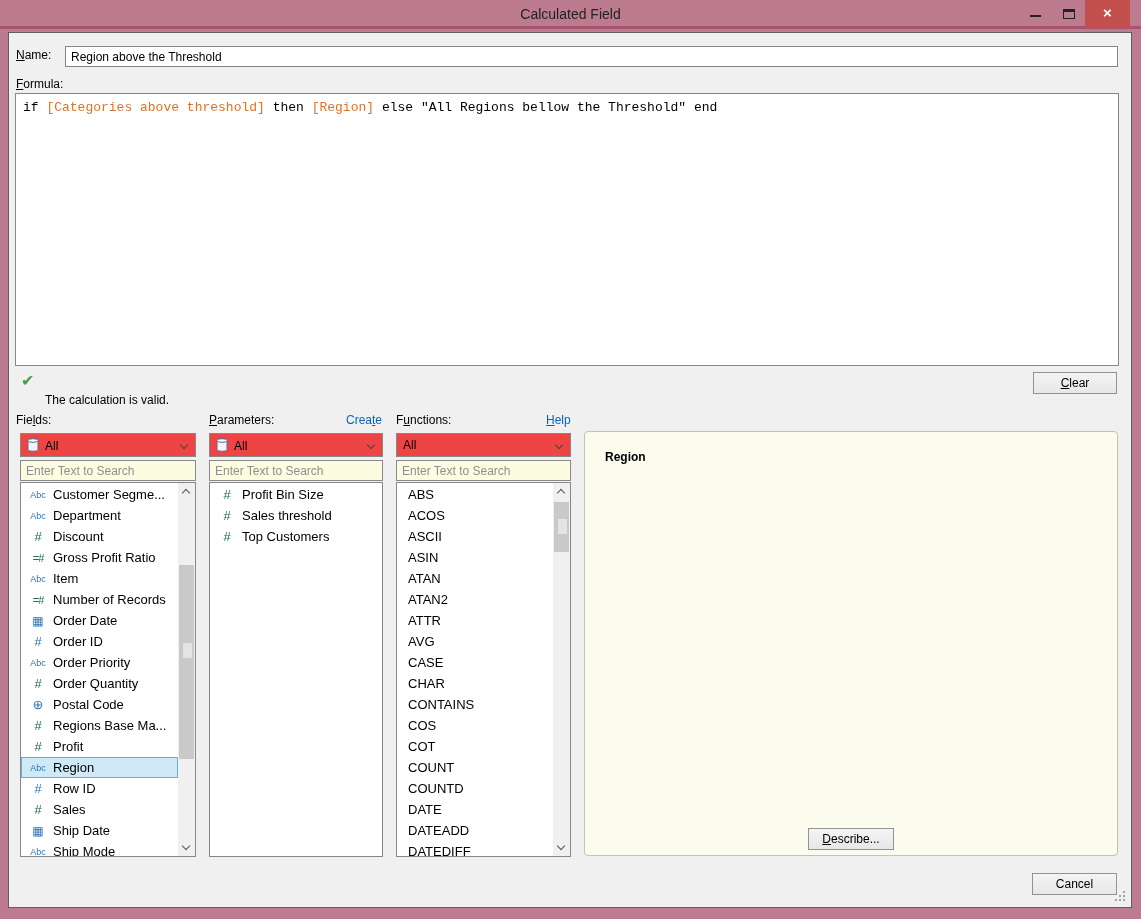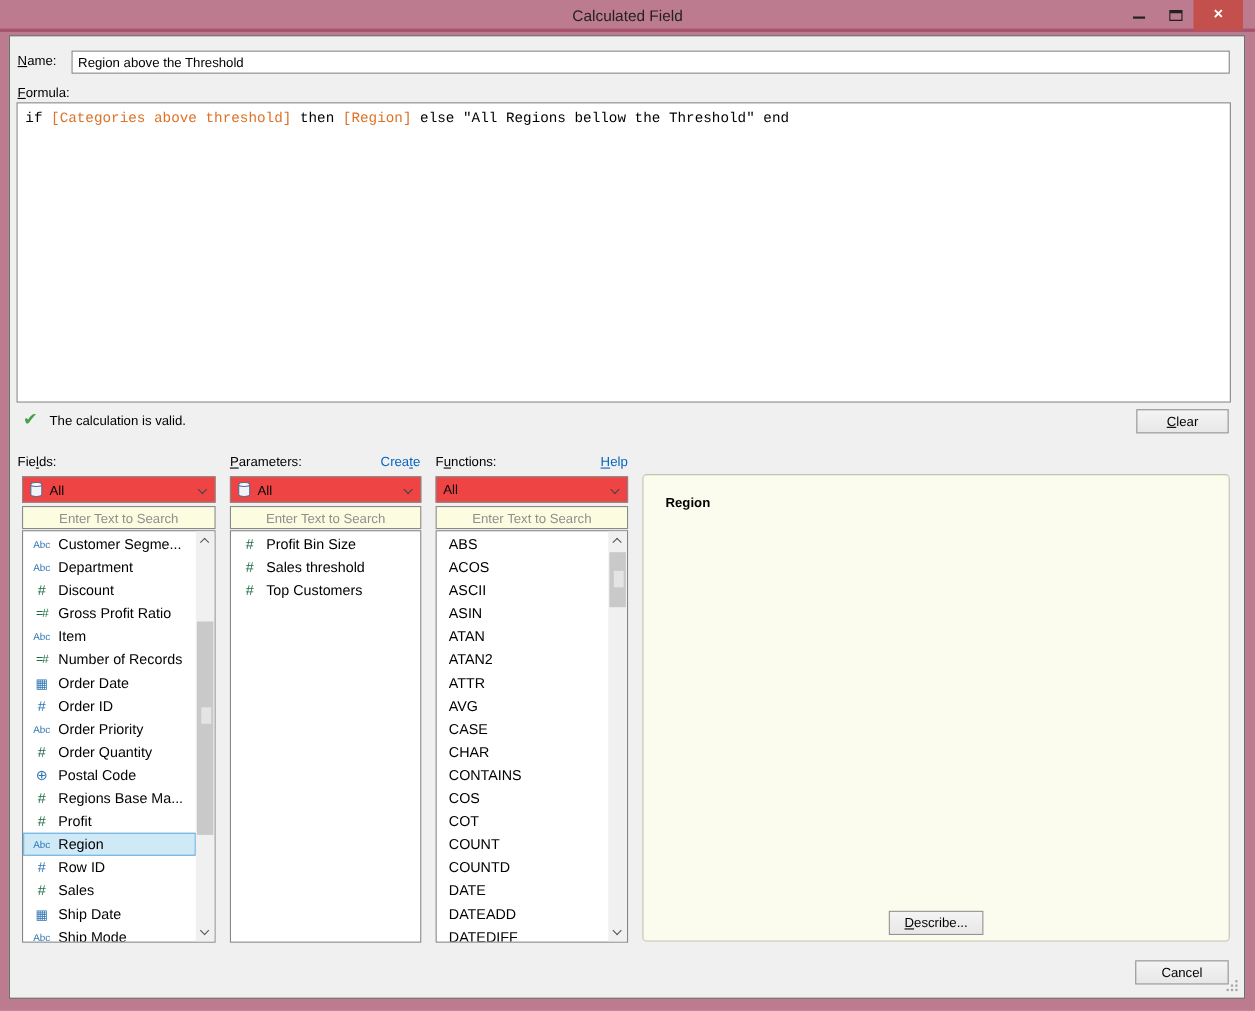--- a/index.html
+++ b/index.html
@@ -20,39 +20,39 @@
   .lbl { position:absolute; font-size:12px; }
   .mn { text-decoration:underline; }
   .textbox { position:absolute; background:#fff; border:1px solid #878787; font-size:12px; padding:2px 5px;
              font-family:"Liberation Sans",sans-serif; outline:none; }
   #name-input { left:56px; top:13px; width:1053px; height:21px; }
   .formula-box { position:absolute; left:6px; top:60px; width:1104px; height:273px; background:#fff; border:1px solid #878787;
                  padding:6px 7px; font-family:"Liberation Mono","DejaVu Sans Mono",monospace; font-size:13px; white-space:pre-wrap; }
   .seg-plain { color:#000; }
   .seg-field { color:#dd7227; }
   .check { position:absolute; left:12px; top:338px; color:#44a044; font-size:16px; }
-  .valid-text { position:absolute; left:36px; top:342px; }
+  .valid-text { position:absolute; left:36px; top:360px; }
   
   .btn { position:absolute; background:linear-gradient(#f4f4f4,#e7e7e7); border:1px solid #929292;
          font-size:12px; text-align:center; padding-top:3px; cursor:pointer; }
   #clear-btn { left:1024px; top:339px; width:84px; height:22px; }
   #ok-btn { left:925px; top:888px; width:86px; height:22px; border:1px solid #2f7cc1;font-style:italic; }
   #cancel-btn { left:1023px; top:840px; width:85px; height:22px; }
   #describe-btn { left:50%; transform:translateX(-50%); bottom:5px; width:86px; height:22px; }
   
   .colhead { position:absolute; top:380px; font-size:12px; }
   .link { position:absolute; top:380px; color:#0563c1; cursor:pointer; }
   
   .combo { position:absolute; top:400px; height:24px; background:#ef4444; border:1px solid #878787; padding:4px 6px; cursor:pointer; }
   .combo .cyl { display:inline-block; vertical-align:-2px; margin-right:6px; }
   .cchev { position:absolute; right:8px; top:8px; width:6px; height:6px;
            border-right:1px solid #444; border-bottom:1px solid #444; transform:rotate(45deg); }
   
   .search { position:absolute; top:427px; height:21px; background:#fcfce1; border:1px solid #8a8a8a; color:#701a75;
-            font-size:12px; padding:2px 5px; font-family:"Liberation Sans",sans-serif; outline:none;text-align:center; }
+            font-size:12px; padding:2px 5px; font-family:"Liberation Sans",sans-serif; outline:none; }
   .search::placeholder { color:#8f8f8f; opacity:1; }
   
   .list { position:absolute; top:449px; height:375px; background:#fff; border:1px solid #878787; overflow:hidden; }
   .rows { position:absolute; left:0; top:1px; right:0; }
   .rows.pad-scroll { right:17px; }
   .row { height:21px; display:flex; align-items:center; padding-left:4px; font-size:13px; white-space:nowrap; overflow:hidden; }
   .row.fn { padding-left:9px; }
   .row.selected { background:#cfe9f7; outline:1px solid #66aede; outline-offset:-1px; }
   .ficon { flex:0 0 26px; text-align:center; }
   .i-abc { color:#2e75b5; font-size:9px; }

